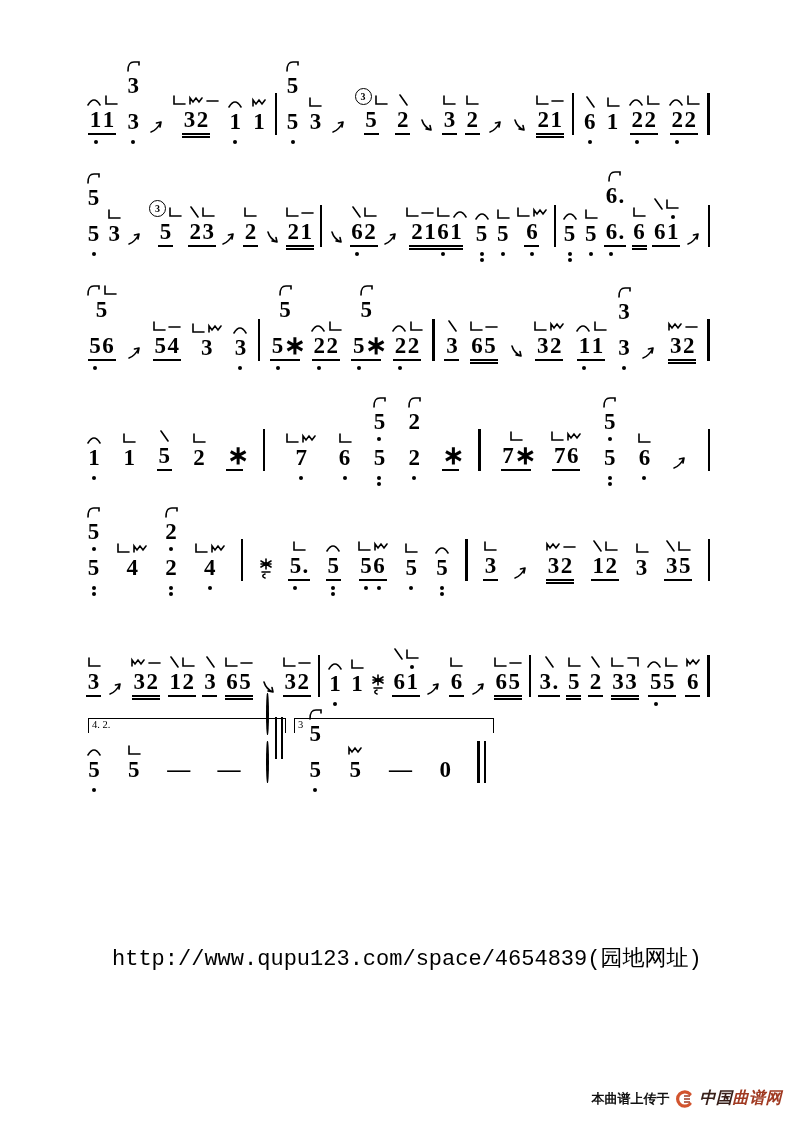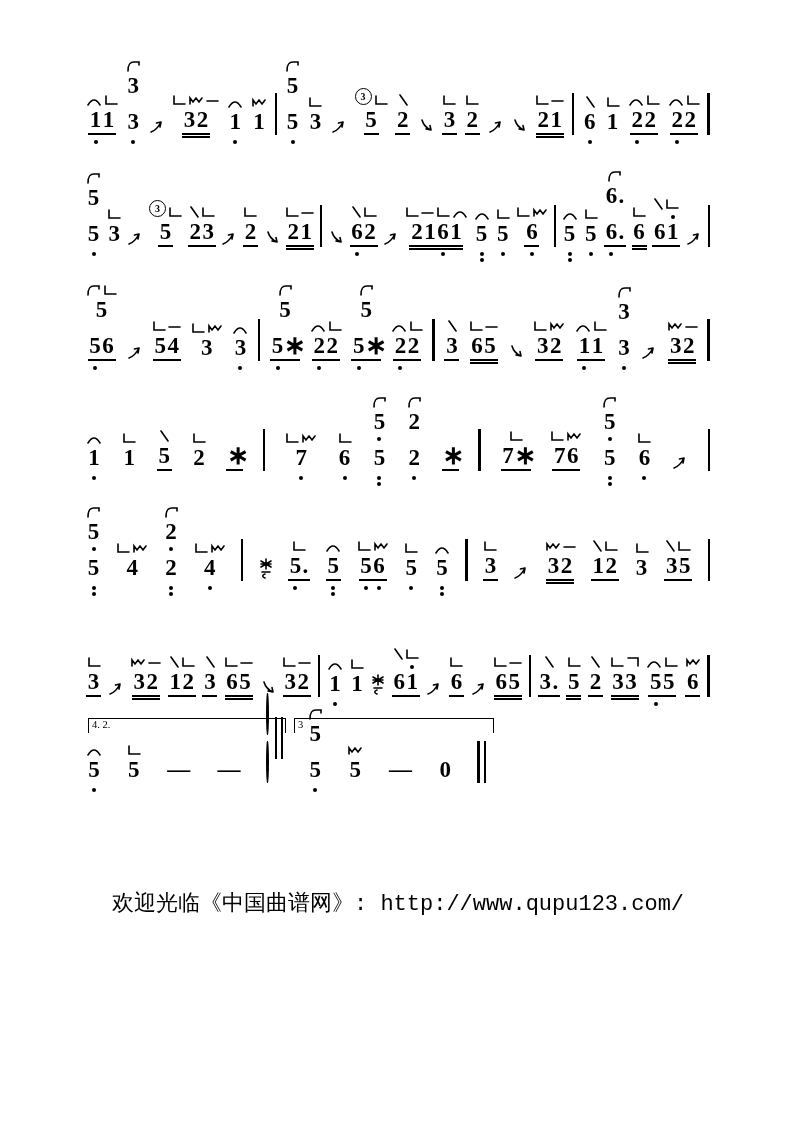--- a/index.html
+++ b/index.html
@@ -1837,15 +1837,23 @@
       </div>
     </div>
 
   <div class="volta" id="volta1" style="left:88px;width:196px;">
     <span>4. 2.</span>
   </div>
   <div class="volta" id="volta2" style="left:294px;width:198px;">
     <span>3</span>
   </div>
 
-  <div class="f1">欢迎光临《中国曲谱网》: http://www.qupu123.com/</div>
+  <div class="f2">http://www.qupu123.com/space/4654839(园地网址)</div>
 
+  <div class="wm">
+    <span class="wm-pre">本曲谱上传于</span>
+    <svg width="18" height="18" viewBox="0 0 18 18">
+      <path d="M14,4 A7.2,7.2 0 1 0 14,14" stroke="#d2542e" stroke-width="3.2" fill="none" stroke-linecap="round"></path>
+      <path d="M8,6 H14 M8,9 H14 M8,12 H14" stroke="#a03a22" stroke-width="1.6" fill="none"></path>
+    </svg>
+    <span class="wm-brand"><i class="wm-zh1" style="font-style:inherit">中国</i><i class="wm-zh2" style="font-style:inherit">曲谱网</i></span>
+  </div>
 </div>
 
 </body></html>

